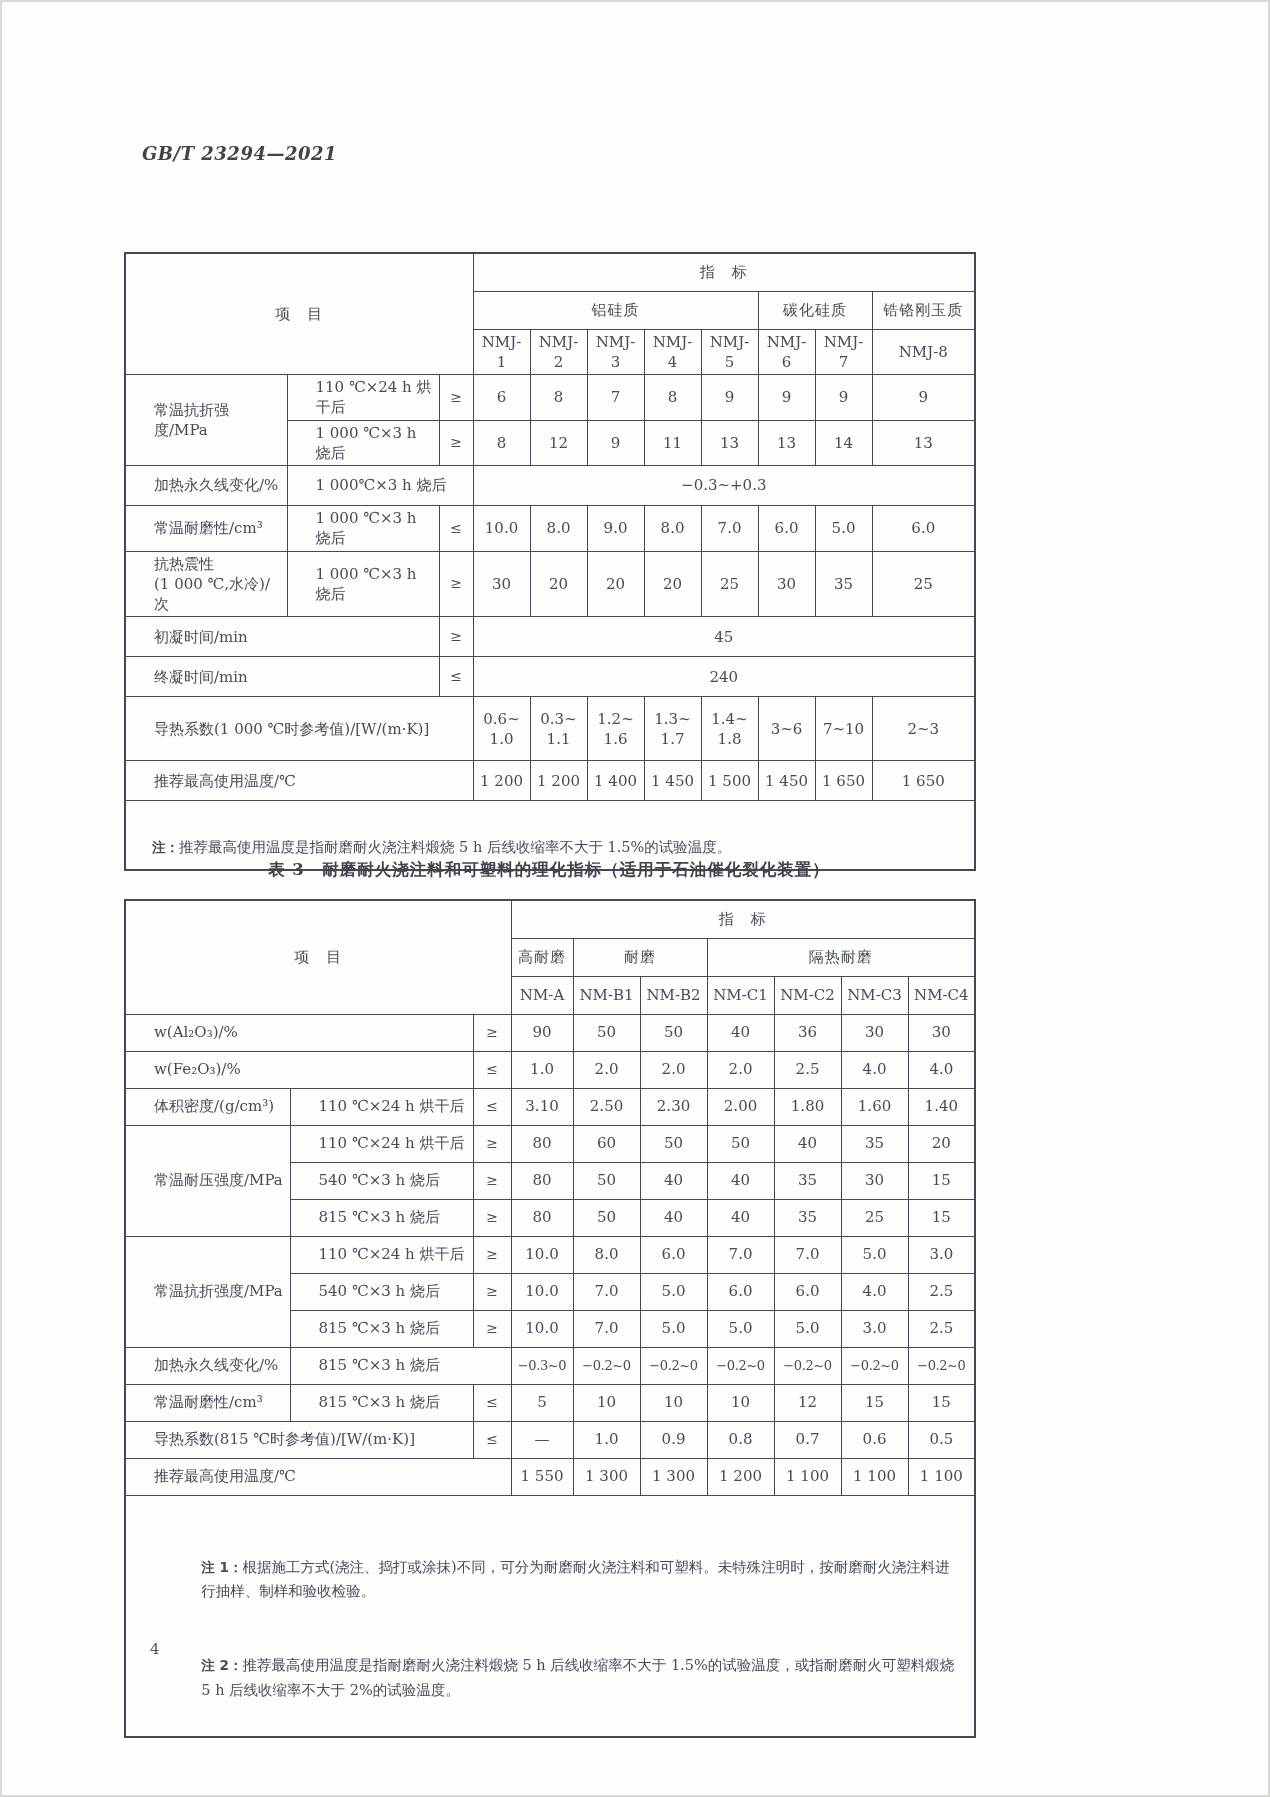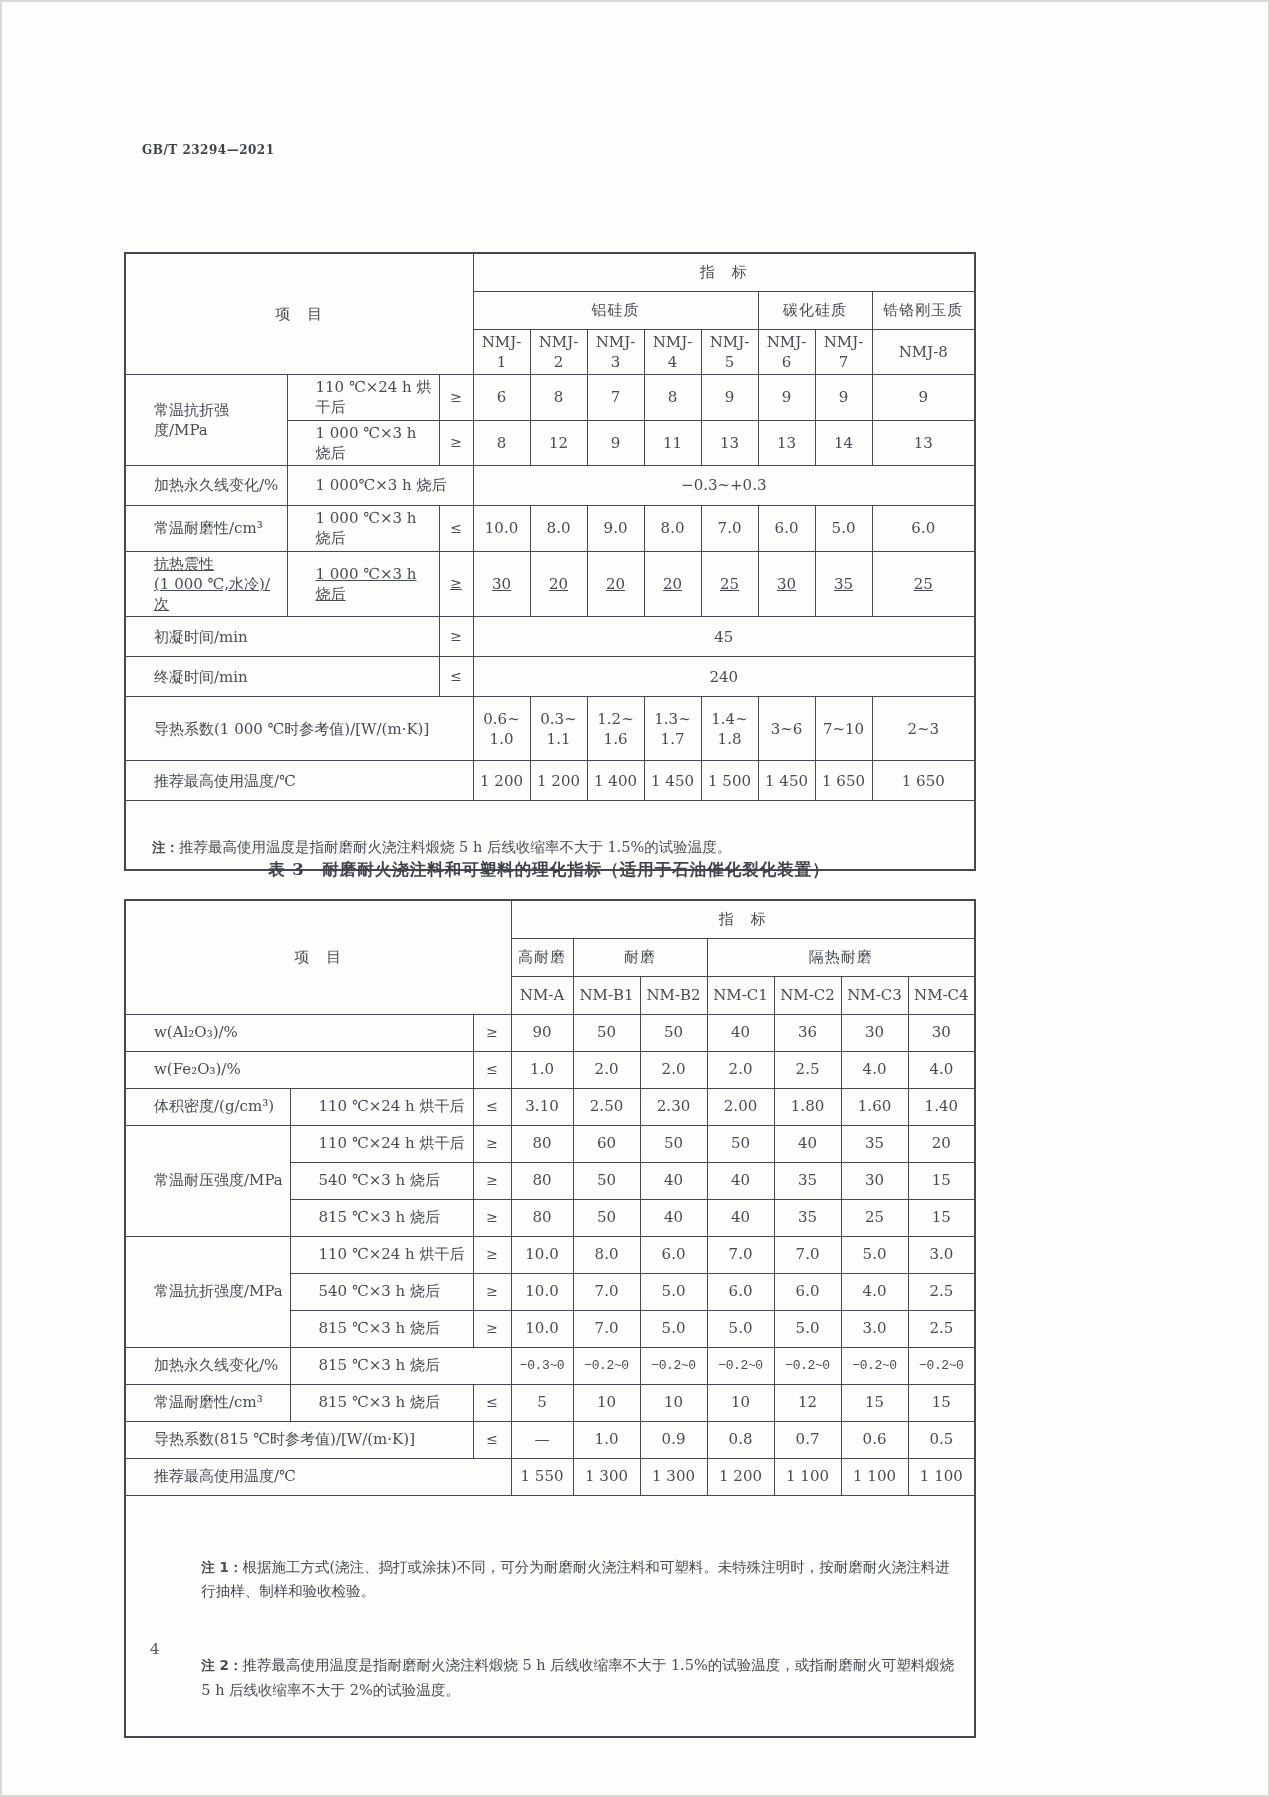--- a/index.html
+++ b/index.html
@@ -9,21 +9,21 @@
     font-family:"DejaVu Serif","Liberation Serif",serif;
     color:#474c54;
   }
   .page {
     position:absolute; left:0; top:0; width:1270px; height:1797px;
     background:#fdfdfc;
     border:2px solid #d8d8d5;
   }
   .doc-number{
     position:absolute; left:140px; top:141px;
-    font-size:12px; font-weight:bold; letter-spacing:0.5px; color:#3f444c;
+    font-size:18px; font-weight:bold; letter-spacing:0.5px; color:#3f444c;font-style:italic;
   }
   .caption{
     position:absolute; left:122px; width:850px; text-align:center;
     font-size:16.5px; font-weight:bold; color:#3f444c; letter-spacing:1px;
   }
   .cap2{ top:205px; }
   .cap3{ top:857px; }
   table{
     position:absolute; left:122px; border-collapse:collapse;
     table-layout:fixed; width:850px;
@@ -31,26 +31,26 @@
   }
   .t2{ top:250px; }
   .t3{ top:897px; }
   td{
     border:1.6px solid #45494f;
     font-size:15px; text-align:center; vertical-align:middle;
     padding:2px 4px; white-space:pre-line; line-height:1.35;
     color:#474c54;
   }
   .t2 tr{ height:40px; } .t2 tr.h{ height:38px; }
-  .t2 tr.tall{ height:58px;text-decoration:underline; } .t2 tr.taller{ height:64px; }
+  .t2 tr.tall{ height:58px; } .t2 tr.taller{ height:64px; }
   .t3 tr{ height:37px; } .t3 tr.h{ height:38px; }
   td.item, td.cond{ text-align:left; padding-left:28px; }
   td.th{ font-weight:normal; letter-spacing:1px; }
   td.sym{ padding:0 2px; font-size:14px; }
-  td.tight{ font-size:13px; letter-spacing:-0.4px; padding:0 1px;font-family:Liberation Mono, monospace; }
+  td.tight{ font-size:13px; letter-spacing:-0.4px; padding:0 1px; }
   td.noterow{ text-align:left; padding:9px 18px 9px 26px; font-size:14.5px; line-height:1.7; }
   .note-label{ font-weight:bold; font-family:"DejaVu Sans","Liberation Sans",sans-serif; font-size:13.5px; }
   .note-line{ padding-left:3.4em; text-indent:-3.4em; }
   .page-number{
     position:absolute; left:148px; top:1638px; font-size:15px; color:#50555c;
   }
 </style>
 </head>
 <body>
 

